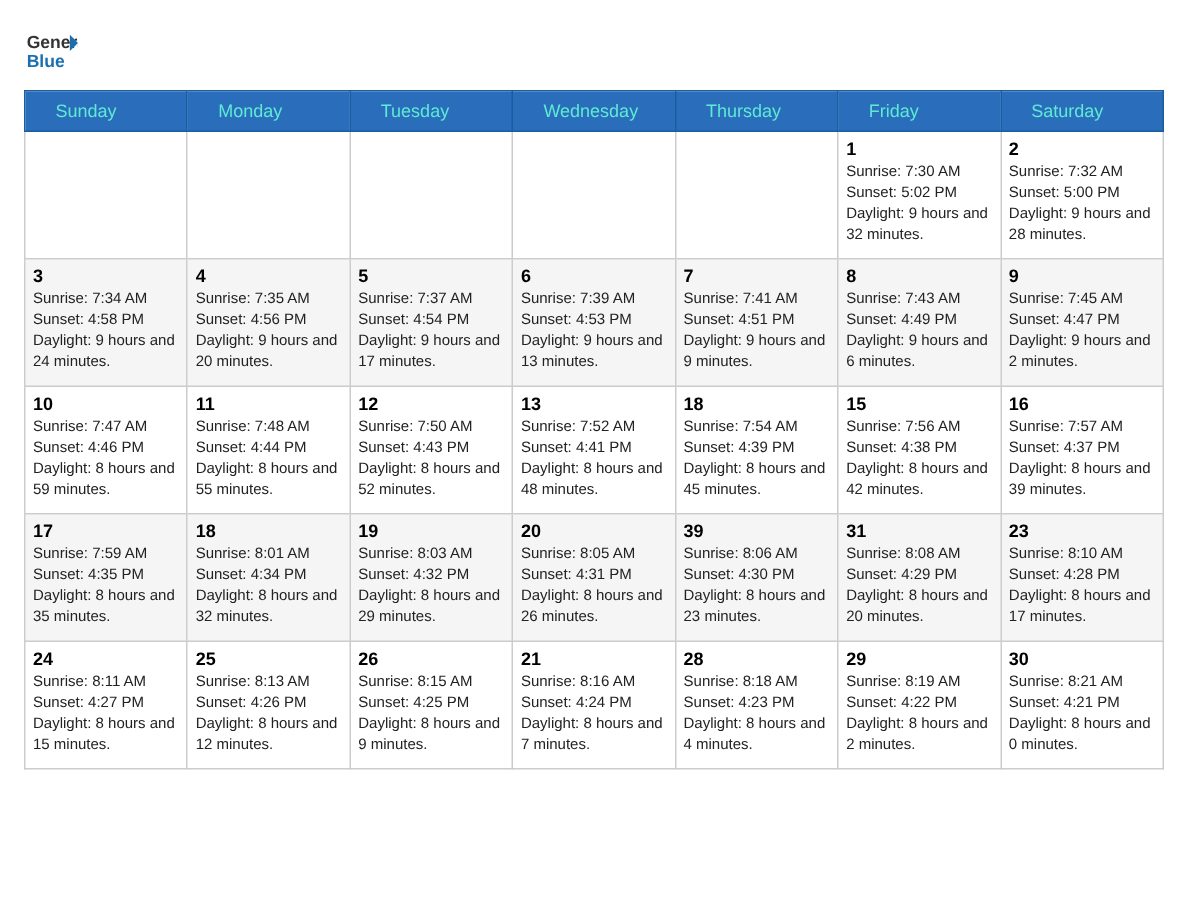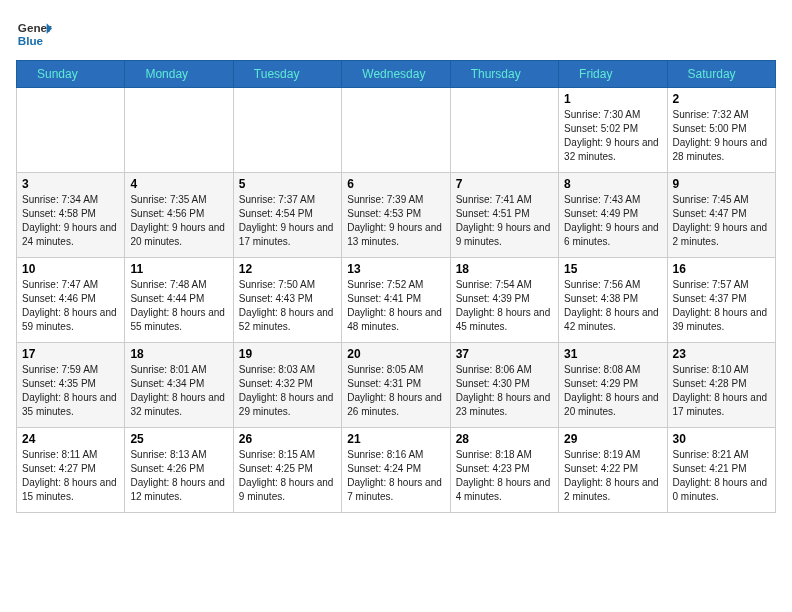--- a/index.html
+++ b/index.html
@@ -193,21 +193,21 @@
         </td>
         <td>
           <div class="day-num">19</div>
           <div class="day-info">Sunrise: 8:03 AM<br>Sunset: 4:32 PM<br>Daylight: 8 hours and 29 minutes.</div>
         </td>
         <td>
           <div class="day-num">20</div>
           <div class="day-info">Sunrise: 8:05 AM<br>Sunset: 4:31 PM<br>Daylight: 8 hours and 26 minutes.</div>
         </td>
         <td>
-          <div class="day-num">37</div>
+          <div class="day-num">39</div>
           <div class="day-info">Sunrise: 8:06 AM<br>Sunset: 4:30 PM<br>Daylight: 8 hours and 23 minutes.</div>
         </td>
         <td>
           <div class="day-num">31</div>
           <div class="day-info">Sunrise: 8:08 AM<br>Sunset: 4:29 PM<br>Daylight: 8 hours and 20 minutes.</div>
         </td>
         <td>
           <div class="day-num">23</div>
           <div class="day-info">Sunrise: 8:10 AM<br>Sunset: 4:28 PM<br>Daylight: 8 hours and 17 minutes.</div>
         </td>

